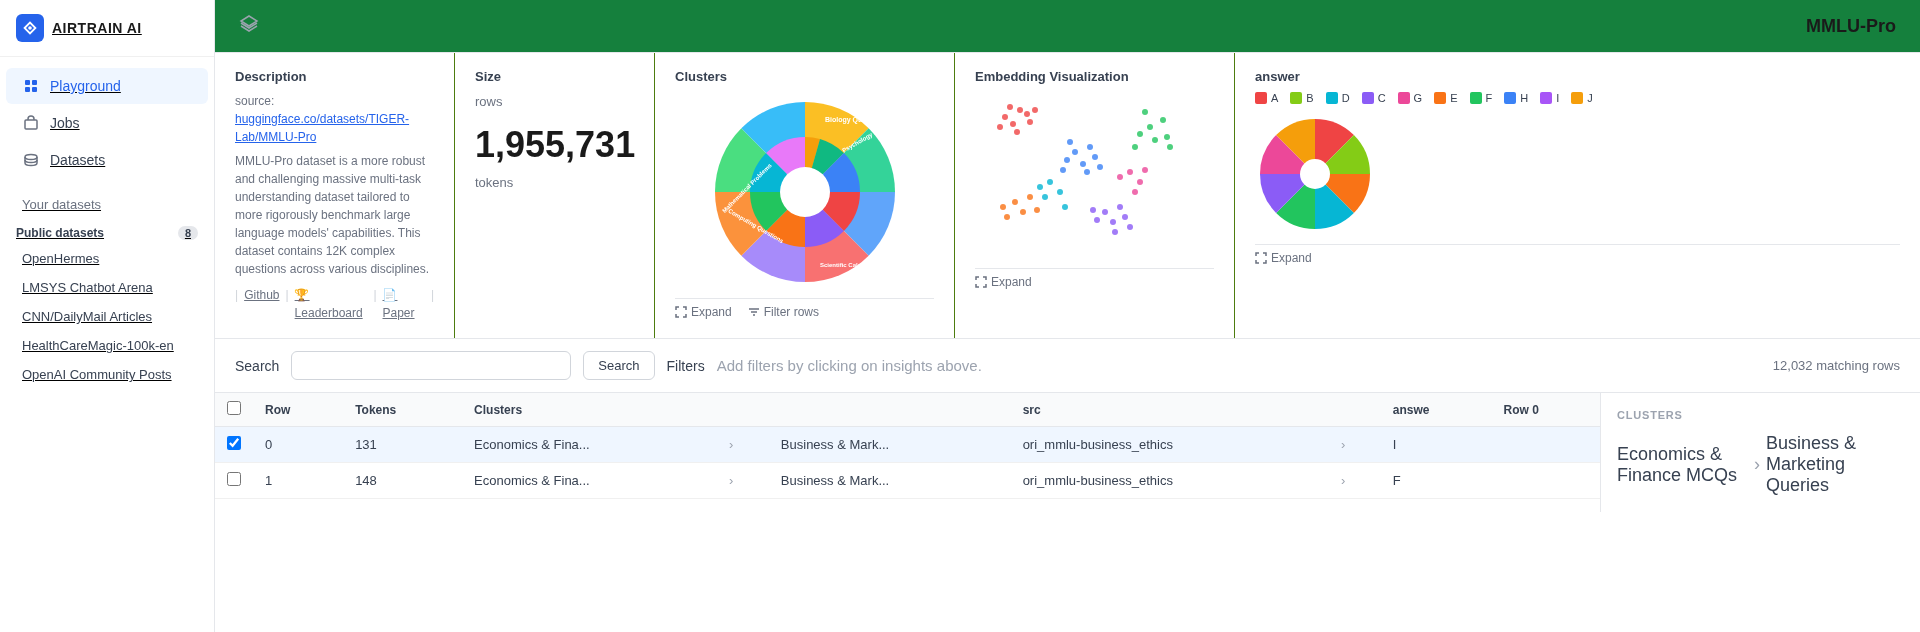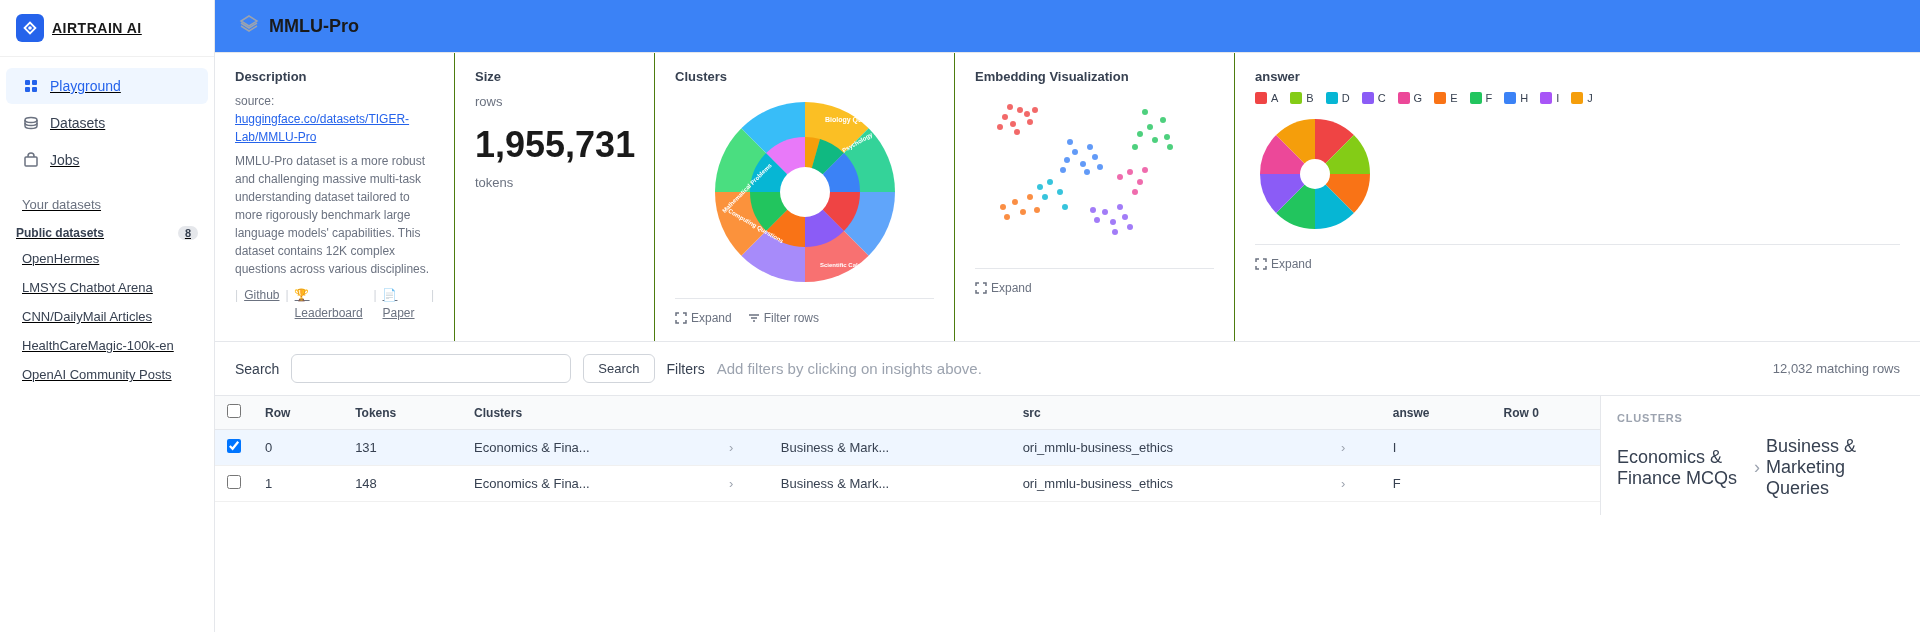--- a/index.html
+++ b/index.html
@@ -70,26 +70,27 @@
       color: #374151;
       cursor: pointer;
     }
     .your-datasets { padding: 8px 16px 4px 22px; font-size: 13px; color: #6b7280; cursor: pointer; }
 
     
     .main { flex: 1; overflow-y: auto; background: #f8f9fa; display: flex; flex-direction: column; }
 
     
     .page-header {
-      background: #3b82f6;
+      background: #15803d;
       border-bottom: 1px solid #e5e7eb;
       padding: 14px 24px;
       display: flex;
       align-items: center;
       gap: 10px;
+      justify-content: space-between;
     }
     .page-title { font-size: 18px; font-weight: 600; color: #1a1a1a; }
     .header-icon { color: #9ca3af; }
 
     
     .info-row {
       display: flex;
       background: #fff;
       border-bottom: 1px solid #e5e7eb;
       padding: 0;
@@ -112,21 +113,21 @@
     .size-number { font-size: 36px; font-weight: 600; color: #1a1a1a; line-height: 1.1; }
     .size-label { font-size: 13px; color: #6b7280; margin-top: 10px; margin-bottom: 16px; }
 
     
     .viz-card { min-width: 280px; position: relative; }
     .viz-title { font-size: 13px; font-weight: 600; color: #374151; margin-bottom: 8px; }
     .viz-actions {
       display: flex;
       gap: 16px;
       margin-top: 6px;
-      padding-top: 12px;
+      padding-top: 6px;
       border-top: 1px solid #e5e7eb;
     }
     .viz-action {
       font-size: 12px;
       color: #6b7280;
       cursor: pointer;
       display: flex; align-items: center; gap: 4px;
     }
 
     
@@ -232,35 +233,35 @@
             <rect x="9" y="2" width="5" height="5" rx="1"></rect>
             <rect x="2" y="9" width="5" height="5" rx="1"></rect>
             <rect x="9" y="9" width="5" height="5" rx="1"></rect>
           </svg>
       </span>
       <span>Playground</span>
     </div>
     <div class="nav-item">
       <span class="nav-icon">
         <svg width="16" height="16" viewBox="0 0 16 16" fill="currentColor">
+            <rect x="2" y="5" width="12" height="9" rx="1" fill="none" stroke="currentColor" stroke-width="1.5"></rect>
+            <path d="M5 5V4a3 3 0 016 0v1" fill="none" stroke="currentColor" stroke-width="1.5"></path>
+          </svg>
+      </span>
+      <span>Jobs</span>
+    </div>
+    <div class="nav-item">
+      <span class="nav-icon">
+        <svg width="16" height="16" viewBox="0 0 16 16" fill="currentColor">
             <ellipse cx="8" cy="5" rx="6" ry="2.5" fill="none" stroke="currentColor" stroke-width="1.5"></ellipse>
             <path d="M2 5v3c0 1.38 2.686 2.5 6 2.5s6-1.12 6-2.5V5" fill="none" stroke="currentColor" stroke-width="1.5"></path>
             <path d="M2 8v3c0 1.38 2.686 2.5 6 2.5s6-1.12 6-2.5V8" fill="none" stroke="currentColor" stroke-width="1.5"></path>
           </svg>
       </span>
       <span>Datasets</span>
-    </div>
-    <div class="nav-item">
-      <span class="nav-icon">
-        <svg width="16" height="16" viewBox="0 0 16 16" fill="currentColor">
-            <rect x="2" y="5" width="12" height="9" rx="1" fill="none" stroke="currentColor" stroke-width="1.5"></rect>
-            <path d="M5 5V4a3 3 0 016 0v1" fill="none" stroke="currentColor" stroke-width="1.5"></path>
-          </svg>
-      </span>
-      <span>Jobs</span>
     </div>
   </nav>
 
   <div class="your-datasets">
     <span>Your datasets</span>
   </div>
 
   <div class="sidebar-section-label">
     <span>Public datasets</span>
     <span class="badge">8</span>

